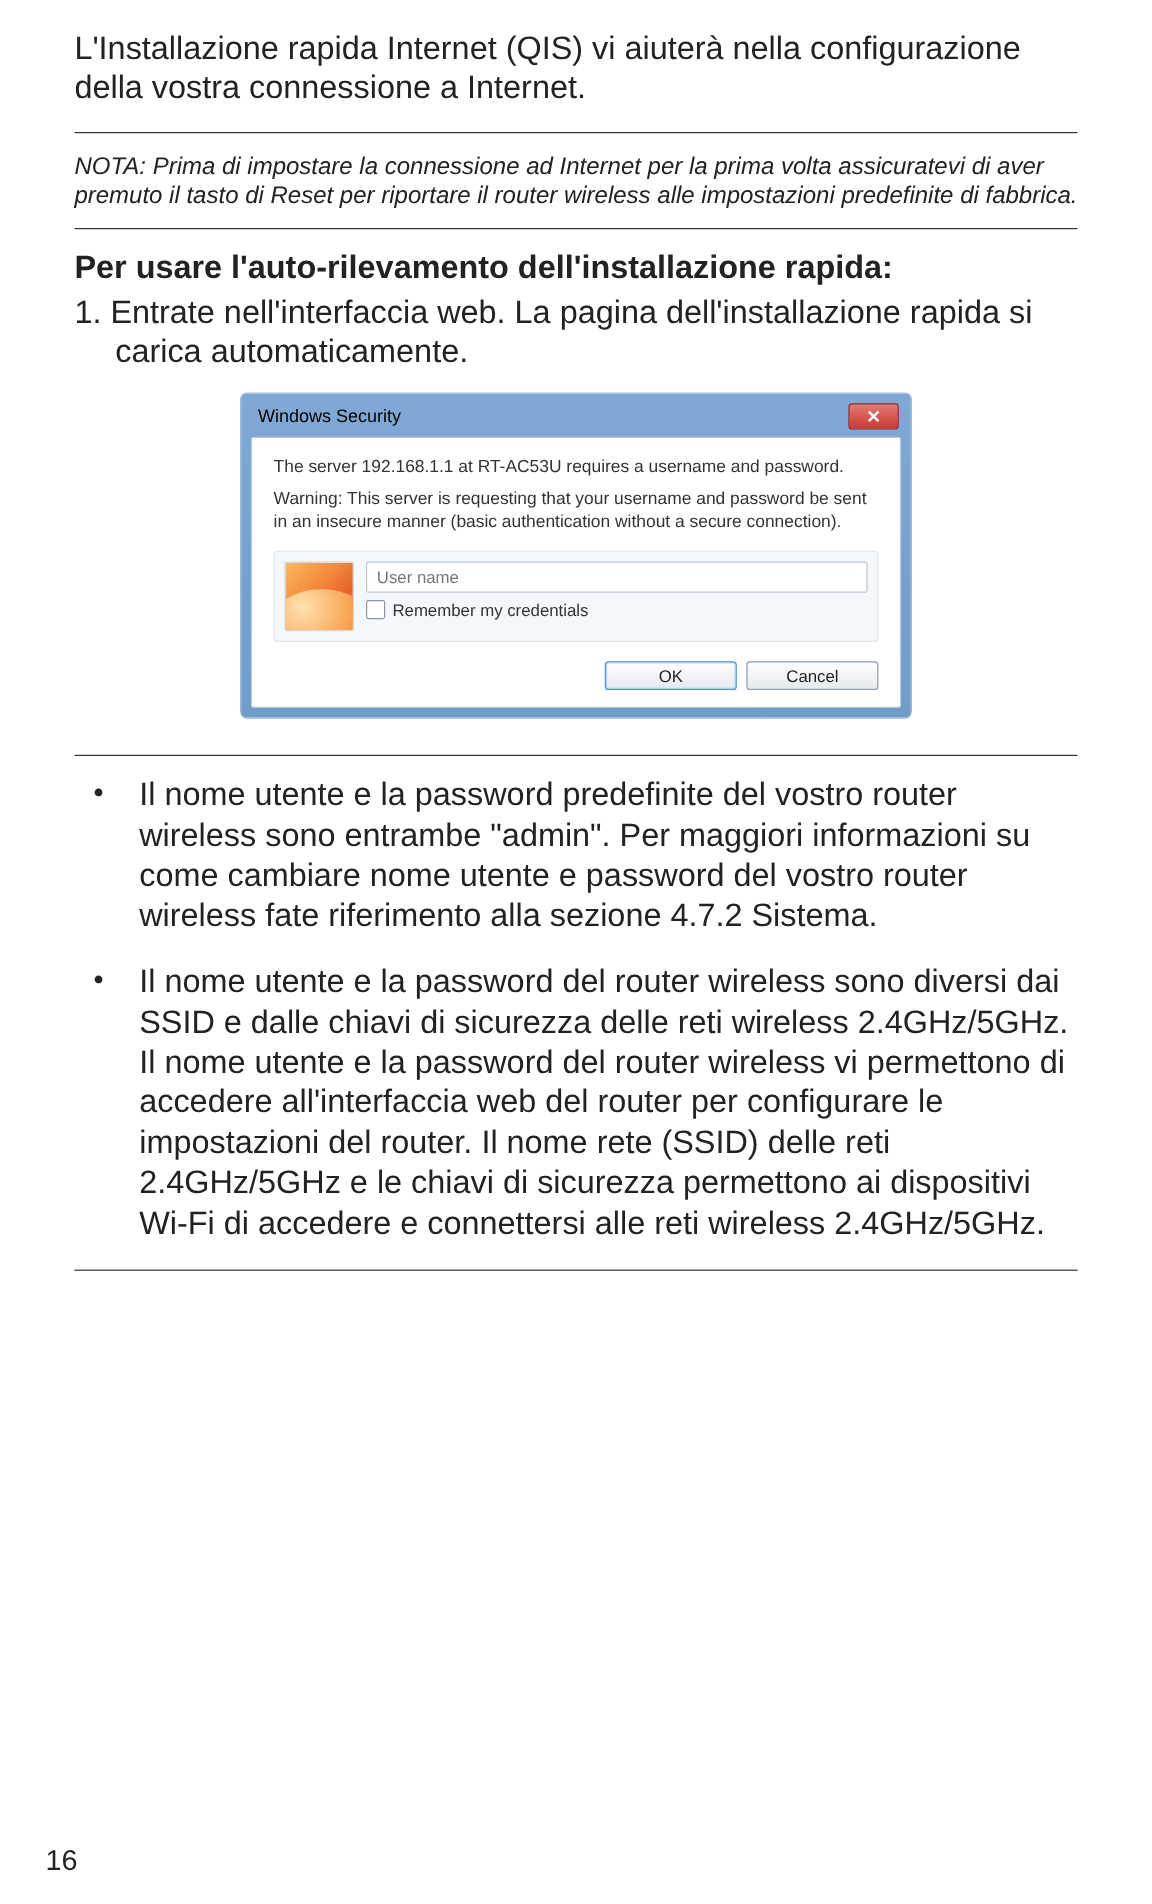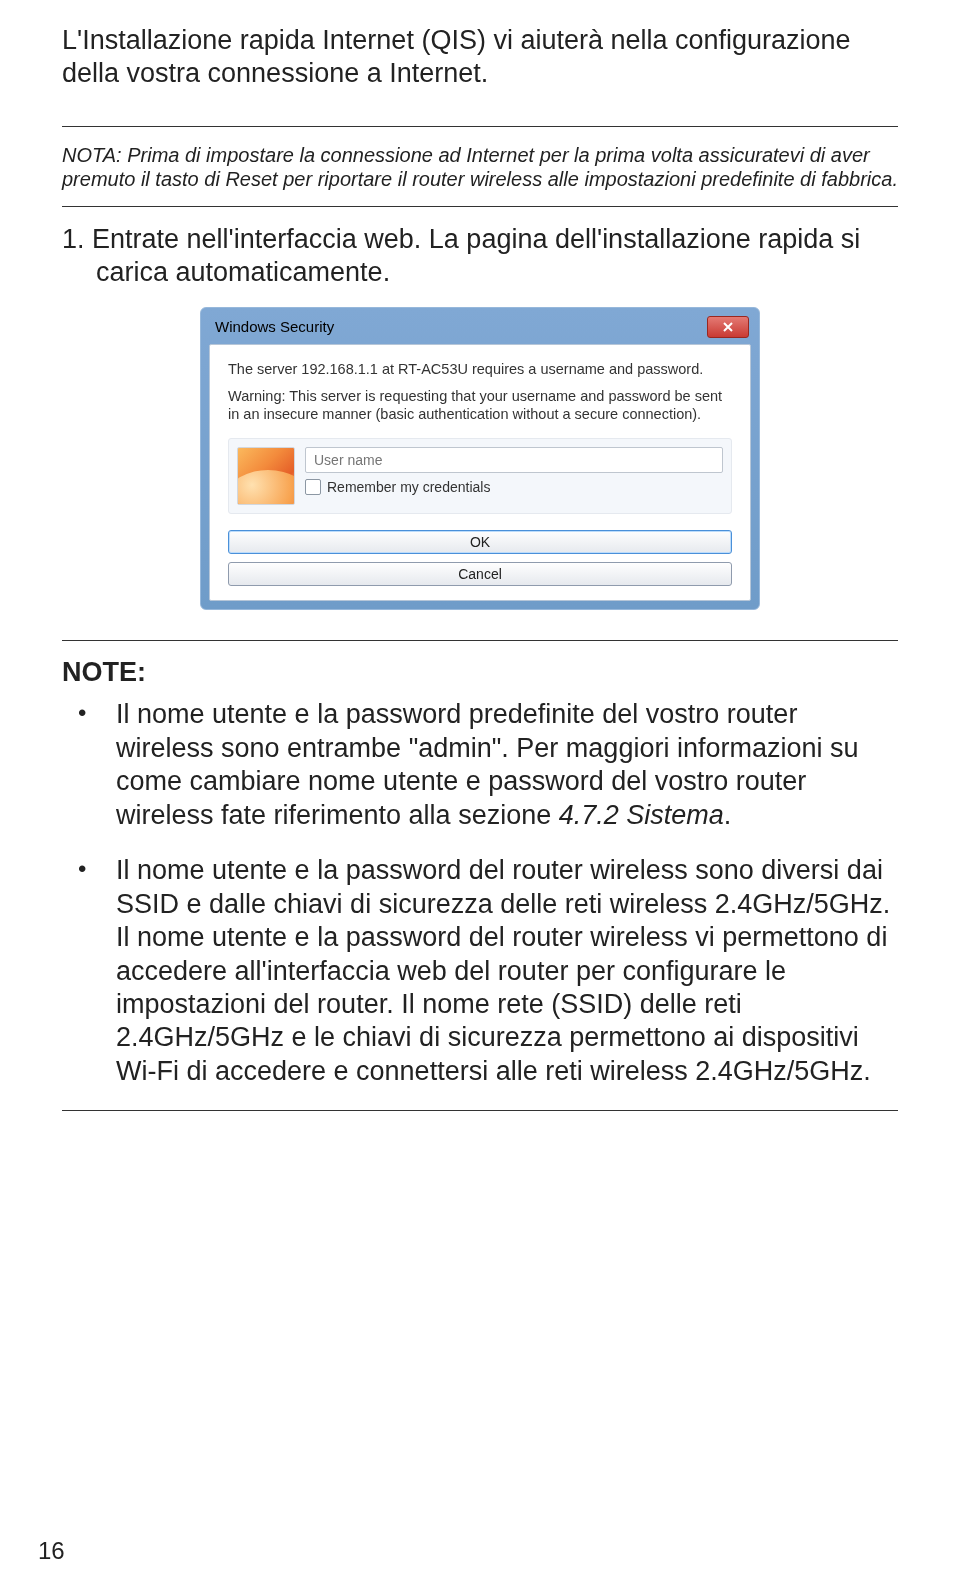--- a/index.html
+++ b/index.html
@@ -22,21 +22,21 @@
     font-size: 35px;
     font-weight: 700;
     line-height: 1.12;
     margin: 0 0 18px 0;
     padding-left: 64px;
     text-indent: -64px;
   }
   p.lead {
     font-size: 27px;
     line-height: 1.22;
-    margin: 0 0 36px 0;
+    margin: 0 0 20px 0;
   }
   .nota {
     font-size: 20px;
     line-height: 1.22;
     margin: 0 0 14px 0;
     font-style: italic;
   }
   .nota .nlabel { font-weight: 400; }
   hr.rule {
     border: 0;
@@ -158,21 +158,20 @@
     width: 14px; height: 14px;
     border: 1px solid #8c97a3;
     border-radius: 2px;
     background: #fff;
   }
   .dlg-buttons {
     display: flex;
     justify-content: flex-end;
     gap: 8px;
     margin-top: 16px;
-    flex-direction: column;
   }
   .btn {
     min-width: 84px;
     padding: 3px 12px;
     font-size: 14px;
     text-align: center;
     border: 1px solid #8f9bad;
     border-radius: 3px;
     background: linear-gradient(#fefefe,#e6e9ee);
     color: #222;
@@ -199,21 +198,21 @@
     padding-left: 54px;
     margin-bottom: 22px;
   }
   ul.notes li::before {
     content: "•";
     position: absolute;
     left: 16px;
     top: 0;
     font-size: 24px;
   }
-  .italic { font-style: italic; }
+  .italic { }
   .page-num {
     position: absolute;
     left: 38px;
     bottom: 22px;
     font-size: 24px;
     color: #222;
   }
 </style>
 </head>
 <body>
@@ -222,20 +221,21 @@
 
 
   <p class="lead">L'Installazione rapida Internet (QIS) vi aiuterà nella configurazione della vostra connessione a Internet.</p>
 
   <hr class="rule">
   <p class="nota">
     <span class="nlabel">NOTA:</span><span> Prima di impostare la connessione ad Internet per la prima volta assicuratevi di aver premuto il tasto di Reset per riportare il router wireless alle impostazioni predefinite di fabbrica.</span>
   </p>
   <hr class="rule">
 
+  <p class="bold-line">Per usare l'auto-rilevamento dell'installazione rapida:</p>
 
   <ol class="steps">
     <li><span class="num">1.</span><span>Entrate nell'interfaccia web. La pagina dell'installazione rapida si carica automaticamente.</span></li>
   </ol>
 
   <div class="dlg-outer">
     <div class="dlg-shadow">
       <div class="dlg-header">
         <span class="dlg-title">Windows Security</span>
         <span class="dlg-close">
@@ -261,21 +261,20 @@
 
         <div class="dlg-buttons">
           <div class="btn ok">OK</div>
           <div class="btn">Cancel</div>
         </div>
       </div>
     </div>
   </div>
 
   <hr class="rule">
-  <p class="note-label"><span>NOTE:</span></p>
   <ul class="notes">
     <li>
       <span>Il nome utente e la password predefinite del vostro router wireless sono entrambe "admin". Per maggiori informazioni su come cambiare nome utente e password del vostro router wireless fate riferimento alla sezione </span><span class="italic">4.7.2 Sistema</span><span>.</span>
     </li>
     <li>Il nome utente e la password del router wireless sono diversi dai SSID e dalle chiavi di sicurezza delle reti wireless 2.4GHz/5GHz. Il nome utente e la password del router wireless vi permettono di accedere all'interfaccia web del router per configurare le impostazioni del router. Il nome rete (SSID) delle reti 2.4GHz/5GHz e le chiavi di sicurezza permettono ai dispositivi Wi-Fi di accedere e connettersi alle reti wireless 2.4GHz/5GHz.</li>
   </ul>
   <hr class="rule">
 
   <div class="page-num">16</div>
 </div>

